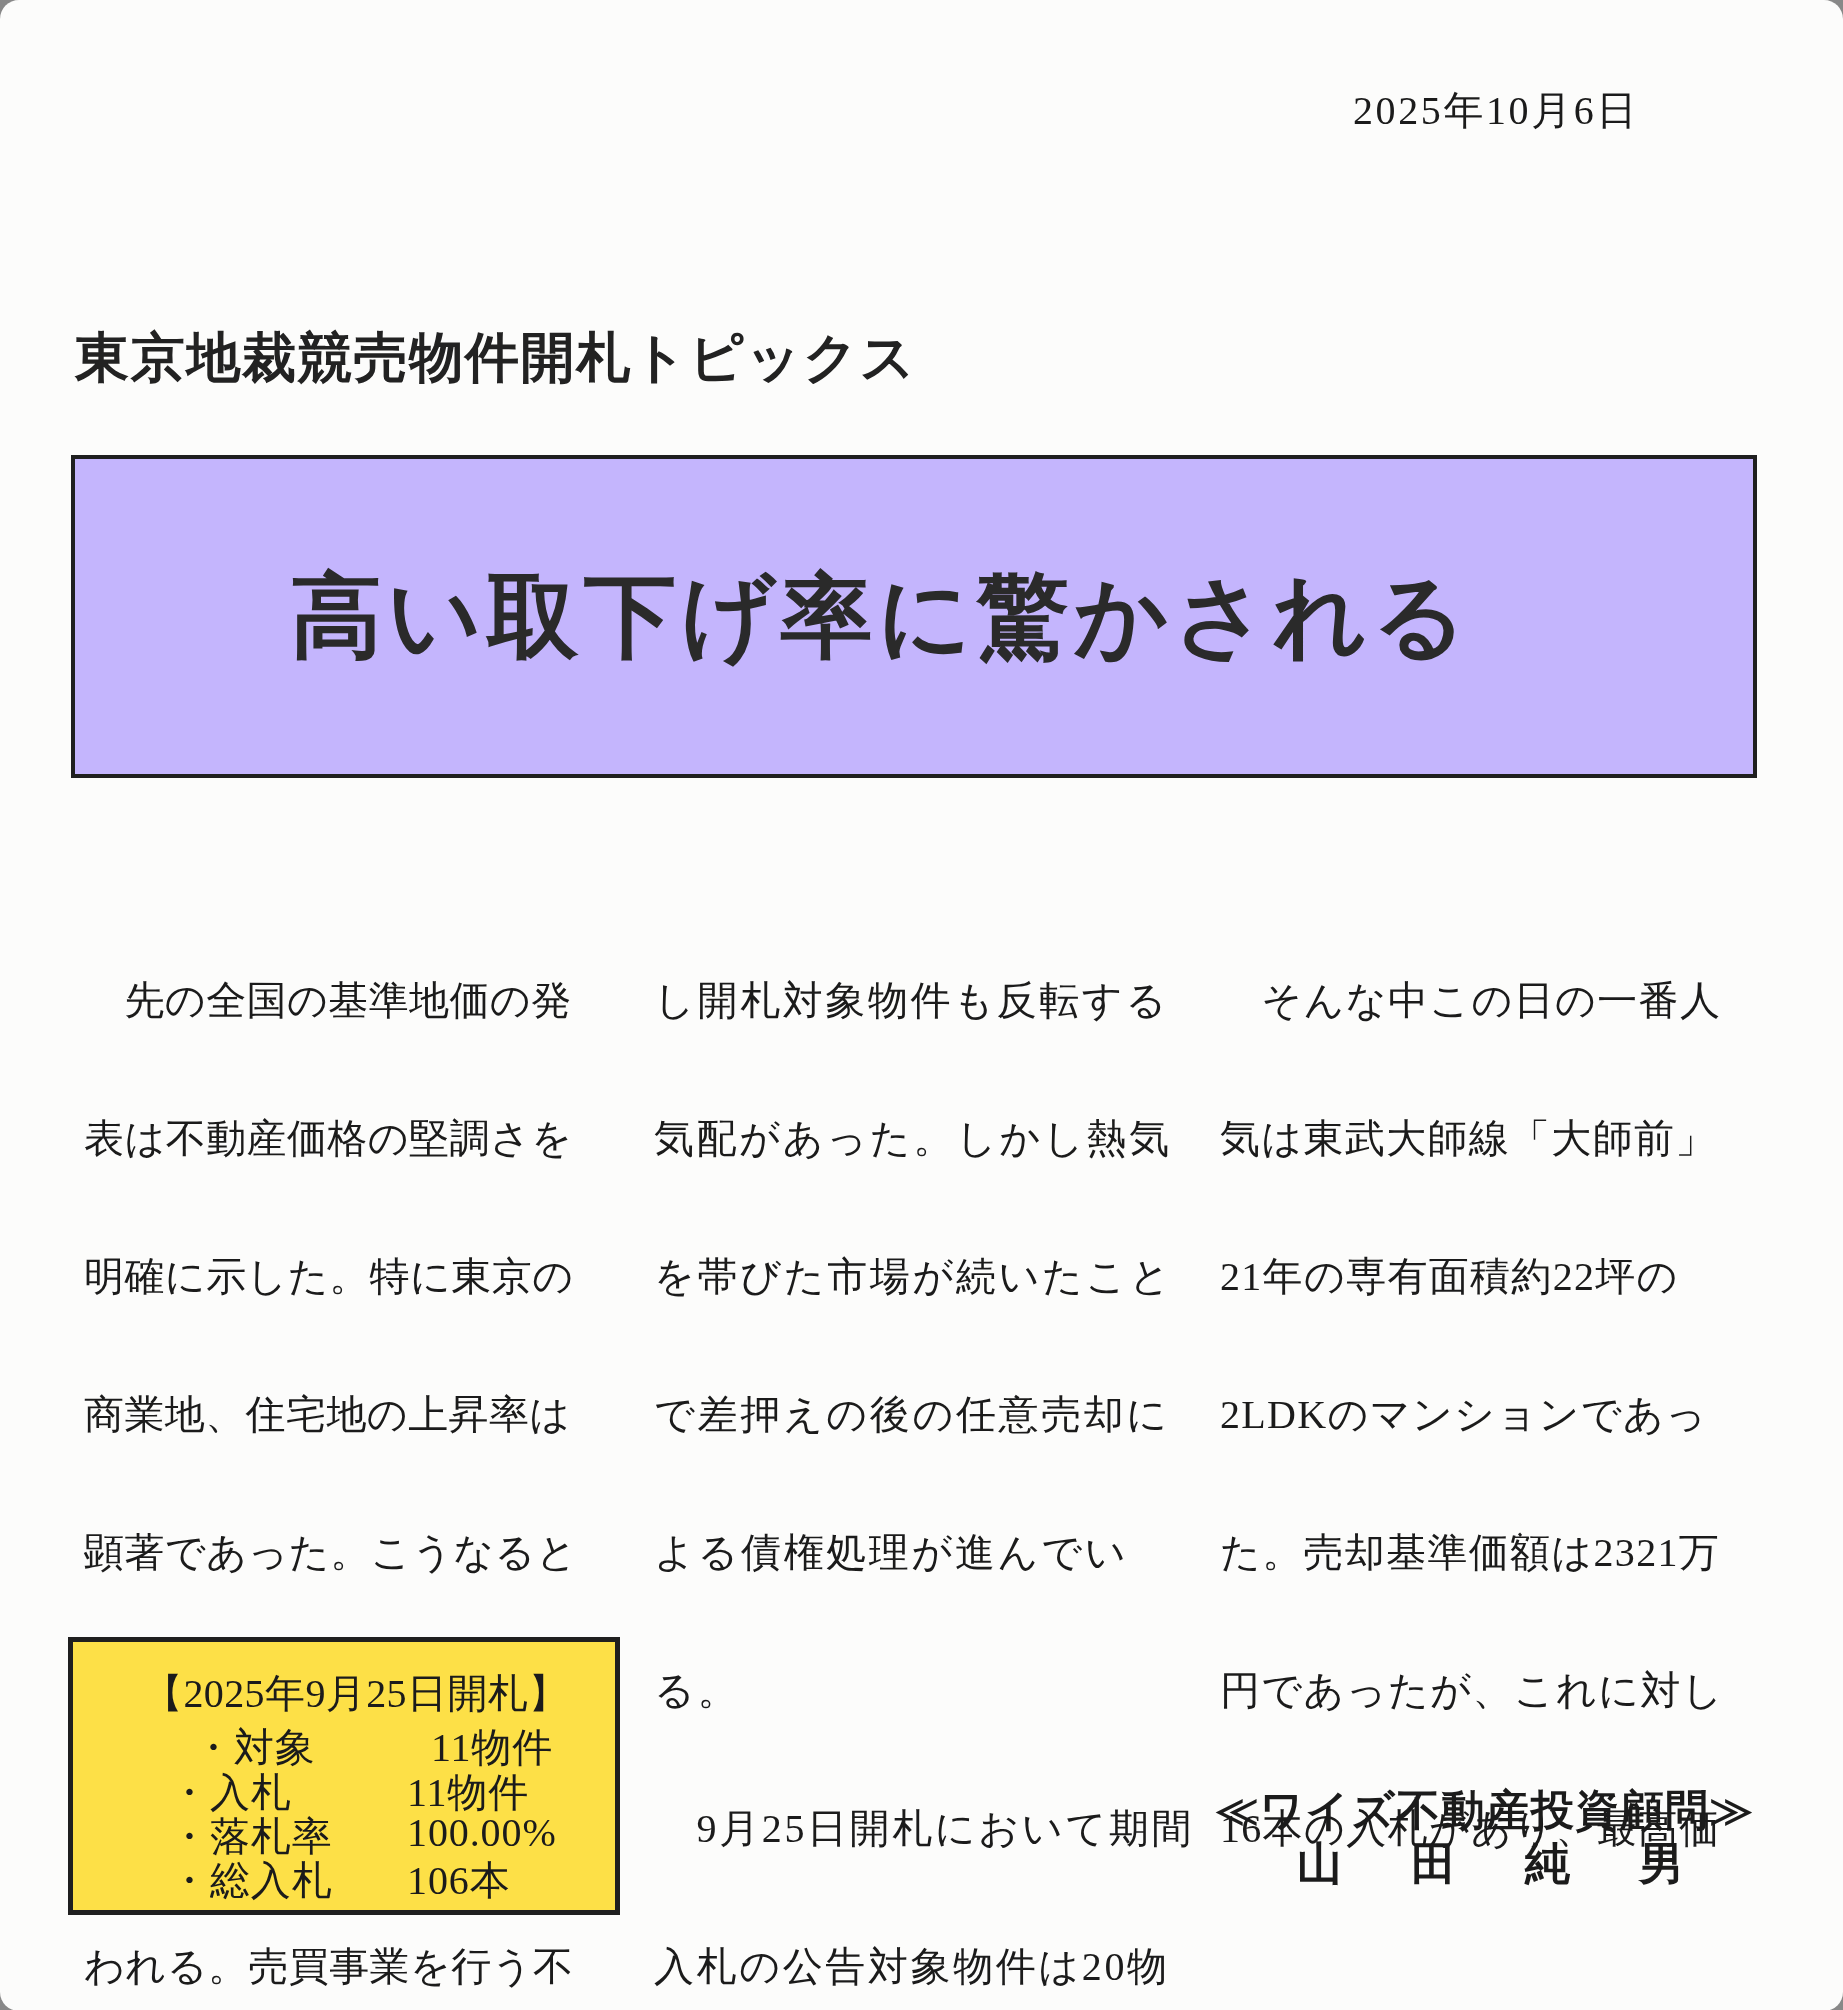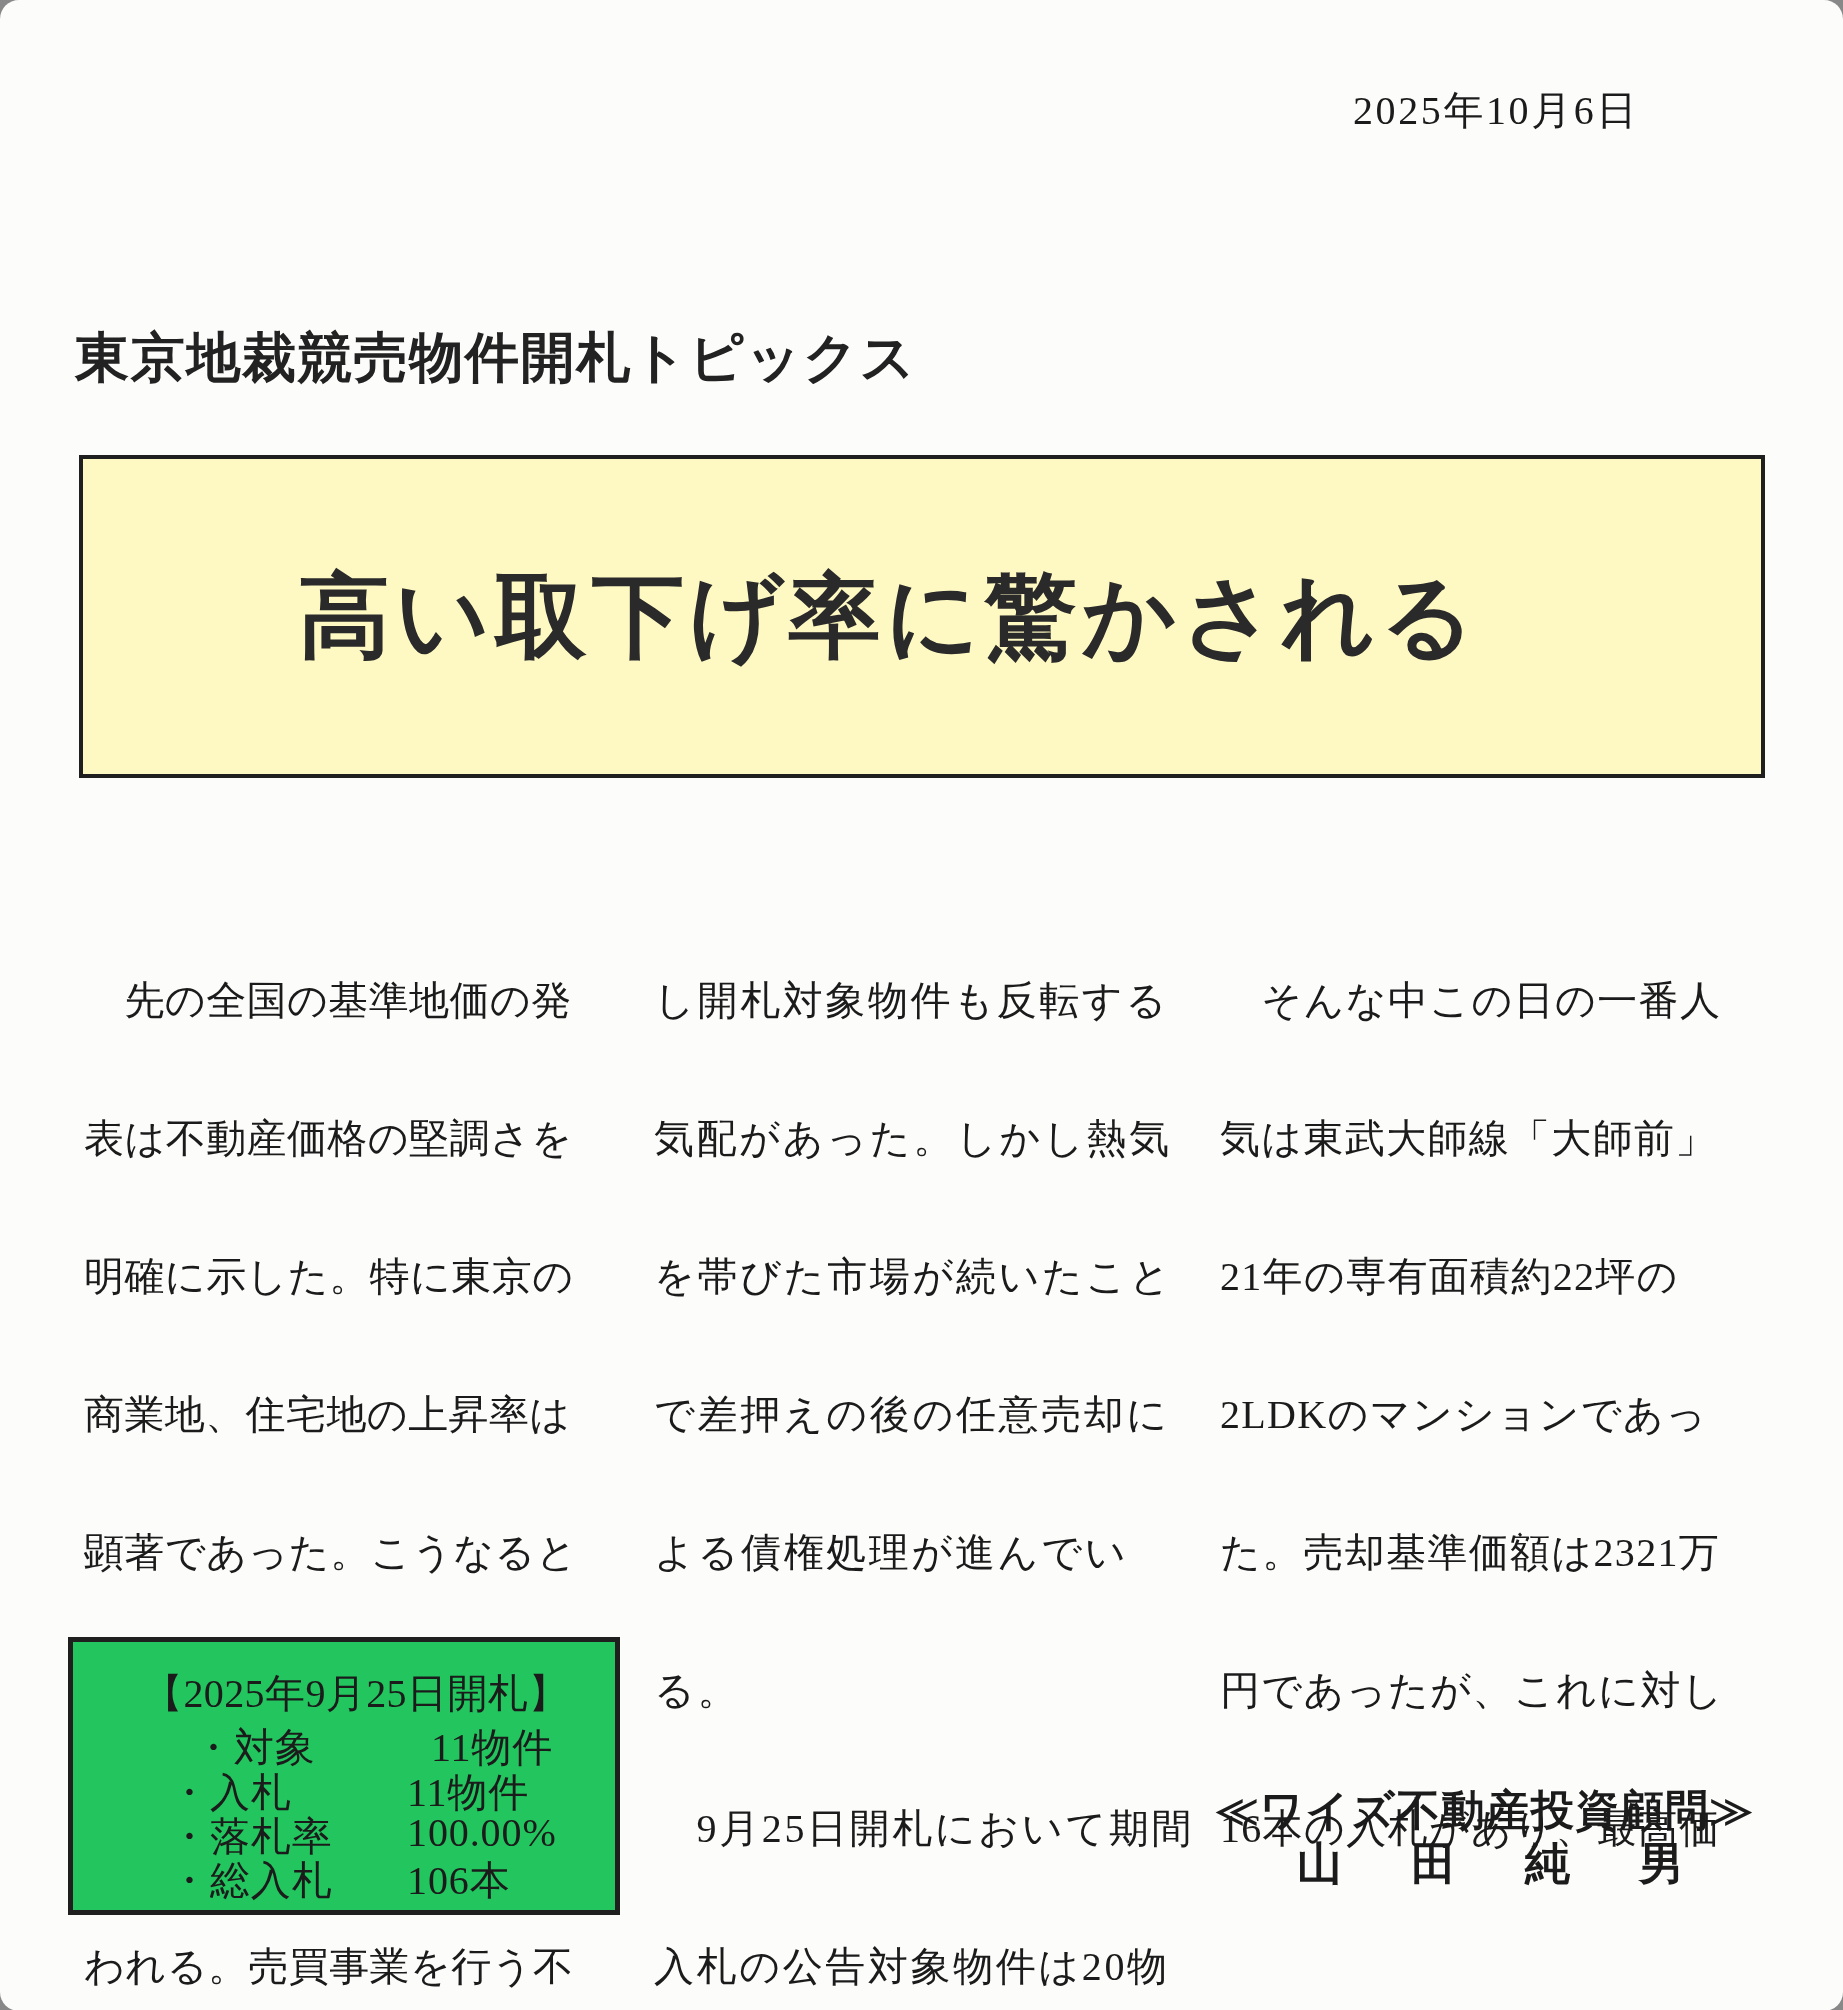--- a/index.html
+++ b/index.html
@@ -19,40 +19,39 @@
   .heading{
     position:absolute;left:75px;top:322px;
     font-size:54px;font-weight:bold;letter-spacing:1.7px;white-space:pre;
     color:#222;
   }
   .title-box{
     position:absolute;left:71px;top:455px;
     width:1678px;height:315px;
     border:4.3px solid #1f1f1f;
     display:flex;align-items:center;justify-content:center;
-    background:#fef9c3;
-    margin-left:8px;
+    background:#c4b5fd;
   }
   .headline{
     font-size:92px;font-weight:bold;letter-spacing:5.2px;white-space:pre;
     color:#2a2a2a;transform:translateX(-33px);
   }
   .col{
     position:absolute;top:886px;
     font-size:40px;line-height:46px;white-space:pre;
   }
   .col .line{height:46px;}
   .col1{left:84px;width:521px;letter-spacing:0.4px;}
   .col2{left:654px;width:539px;letter-spacing:2.6px;}
   .col3{left:1220px;width:556px;letter-spacing:1.3px;}
   .stat-box{
     position:absolute;left:68px;top:1637px;
     width:542px;height:268px;
     border:5.2px solid #1f1f1f;
-    background:#22c55e;
+    background:#fde047;
   }
   .stat-title{
     position:absolute;left:70px;top:24px;
     font-size:40px;white-space:pre;letter-spacing:0.4px;
   }
   .stat-row{position:absolute;left:0;width:100%;height:44px;font-size:40px;}
   .stat-row .lbl{position:absolute;left:96px;white-space:pre;letter-spacing:0.9px;}
   .stat-row .val{position:absolute;left:334px;white-space:pre;letter-spacing:0.9px;}
   .stat-row.r0{top:78px;margin-left:24px;}
   .stat-row.r1{top:123px;}

